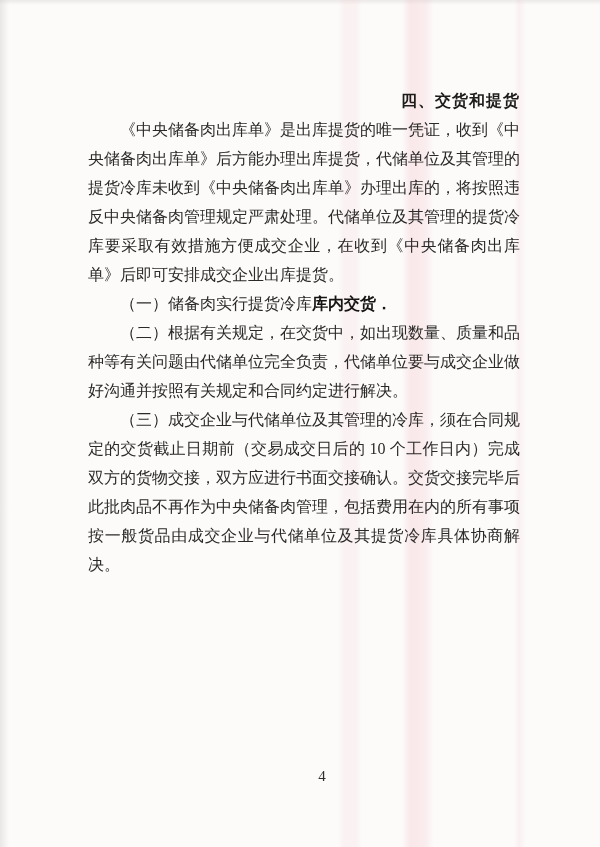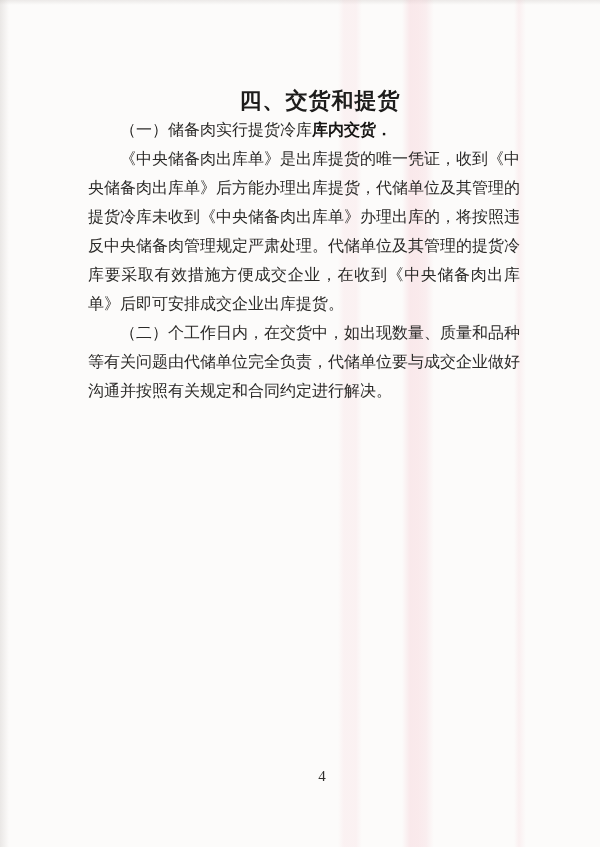--- a/index.html
+++ b/index.html
@@ -43,26 +43,26 @@
     color: #2b2a28;
     font-size: 16px;
     line-height: 29px;
     text-align: justify;
     text-justify: inter-ideograph;
     letter-spacing: 0;
   }
   .heading {
     font-family: "Liberation Sans", "DejaVu Sans", sans-serif;
     font-weight: 700;
-    font-size: 22px;
+    font-size: 16px;
     color: #1d1c1b;
     margin: 0 0 0 32px;
     line-height: 29px;
     letter-spacing: 1px;
-    text-align: center;
+    text-align: right;
   }
   .para {
     margin: 0;
     text-indent: 2em;
   }
   .bold-tail {
     font-family: "Liberation Sans", "DejaVu Sans", sans-serif;
     font-weight: 700;
     color: #161513;
   }
@@ -78,23 +78,24 @@
     color: #2f2e2c;
   }
 </style>
 </head>
 <body>
 
 <div class="page">
   <div class="content">
     <h2 class="heading">四、交货和提货</h2>
 
+    <p class="para">《中央储备肉出库单》是出库提货的唯一凭证，收到《中央储备肉出库单》后方能办理出库提货，代储单位及其管理的提货冷库未收到《中央储备肉出库单》办理出库的，将按照违反中央储备肉管理规定严肃处理。代储单位及其管理的提货冷库要采取有效措施方便成交企业，在收到《中央储备肉出库单》后即可安排成交企业出库提货。</p>
+
     <p class="para"><span>（一）储备肉实行提货冷库</span><span class="bold-tail">库内交货．</span></p>
 
-    <p class="para">《中央储备肉出库单》是出库提货的唯一凭证，收到《中央储备肉出库单》后方能办理出库提货，代储单位及其管理的提货冷库未收到《中央储备肉出库单》办理出库的，将按照违反中央储备肉管理规定严肃处理。代储单位及其管理的提货冷库要采取有效措施方便成交企业，在收到《中央储备肉出库单》后即可安排成交企业出库提货。</p>
+    <p class="para">（二）根据有关规定，在交货中，如出现数量、质量和品种等有关问题由代储单位完全负责，代储单位要与成交企业做好沟通并按照有关规定和合同约定进行解决。</p>
 
-    <p class="para">（二）个工作日内，在交货中，如出现数量、质量和品种等有关问题由代储单位完全负责，代储单位要与成交企业做好沟通并按照有关规定和合同约定进行解决。</p>
-
+    <p class="para">（三）成交企业与代储单位及其管理的冷库，须在合同规定的交货截止日期前（交易成交日后的 10 个工作日内）完成双方的货物交接，双方应进行书面交接确认。交货交接完毕后此批肉品不再作为中央储备肉管理，包括费用在内的所有事项按一般货品由成交企业与代储单位及其提货冷库具体协商解决。</p>
 
   </div>
 
   <div class="page-number">4</div>
 </div>
 
 </body></html>

